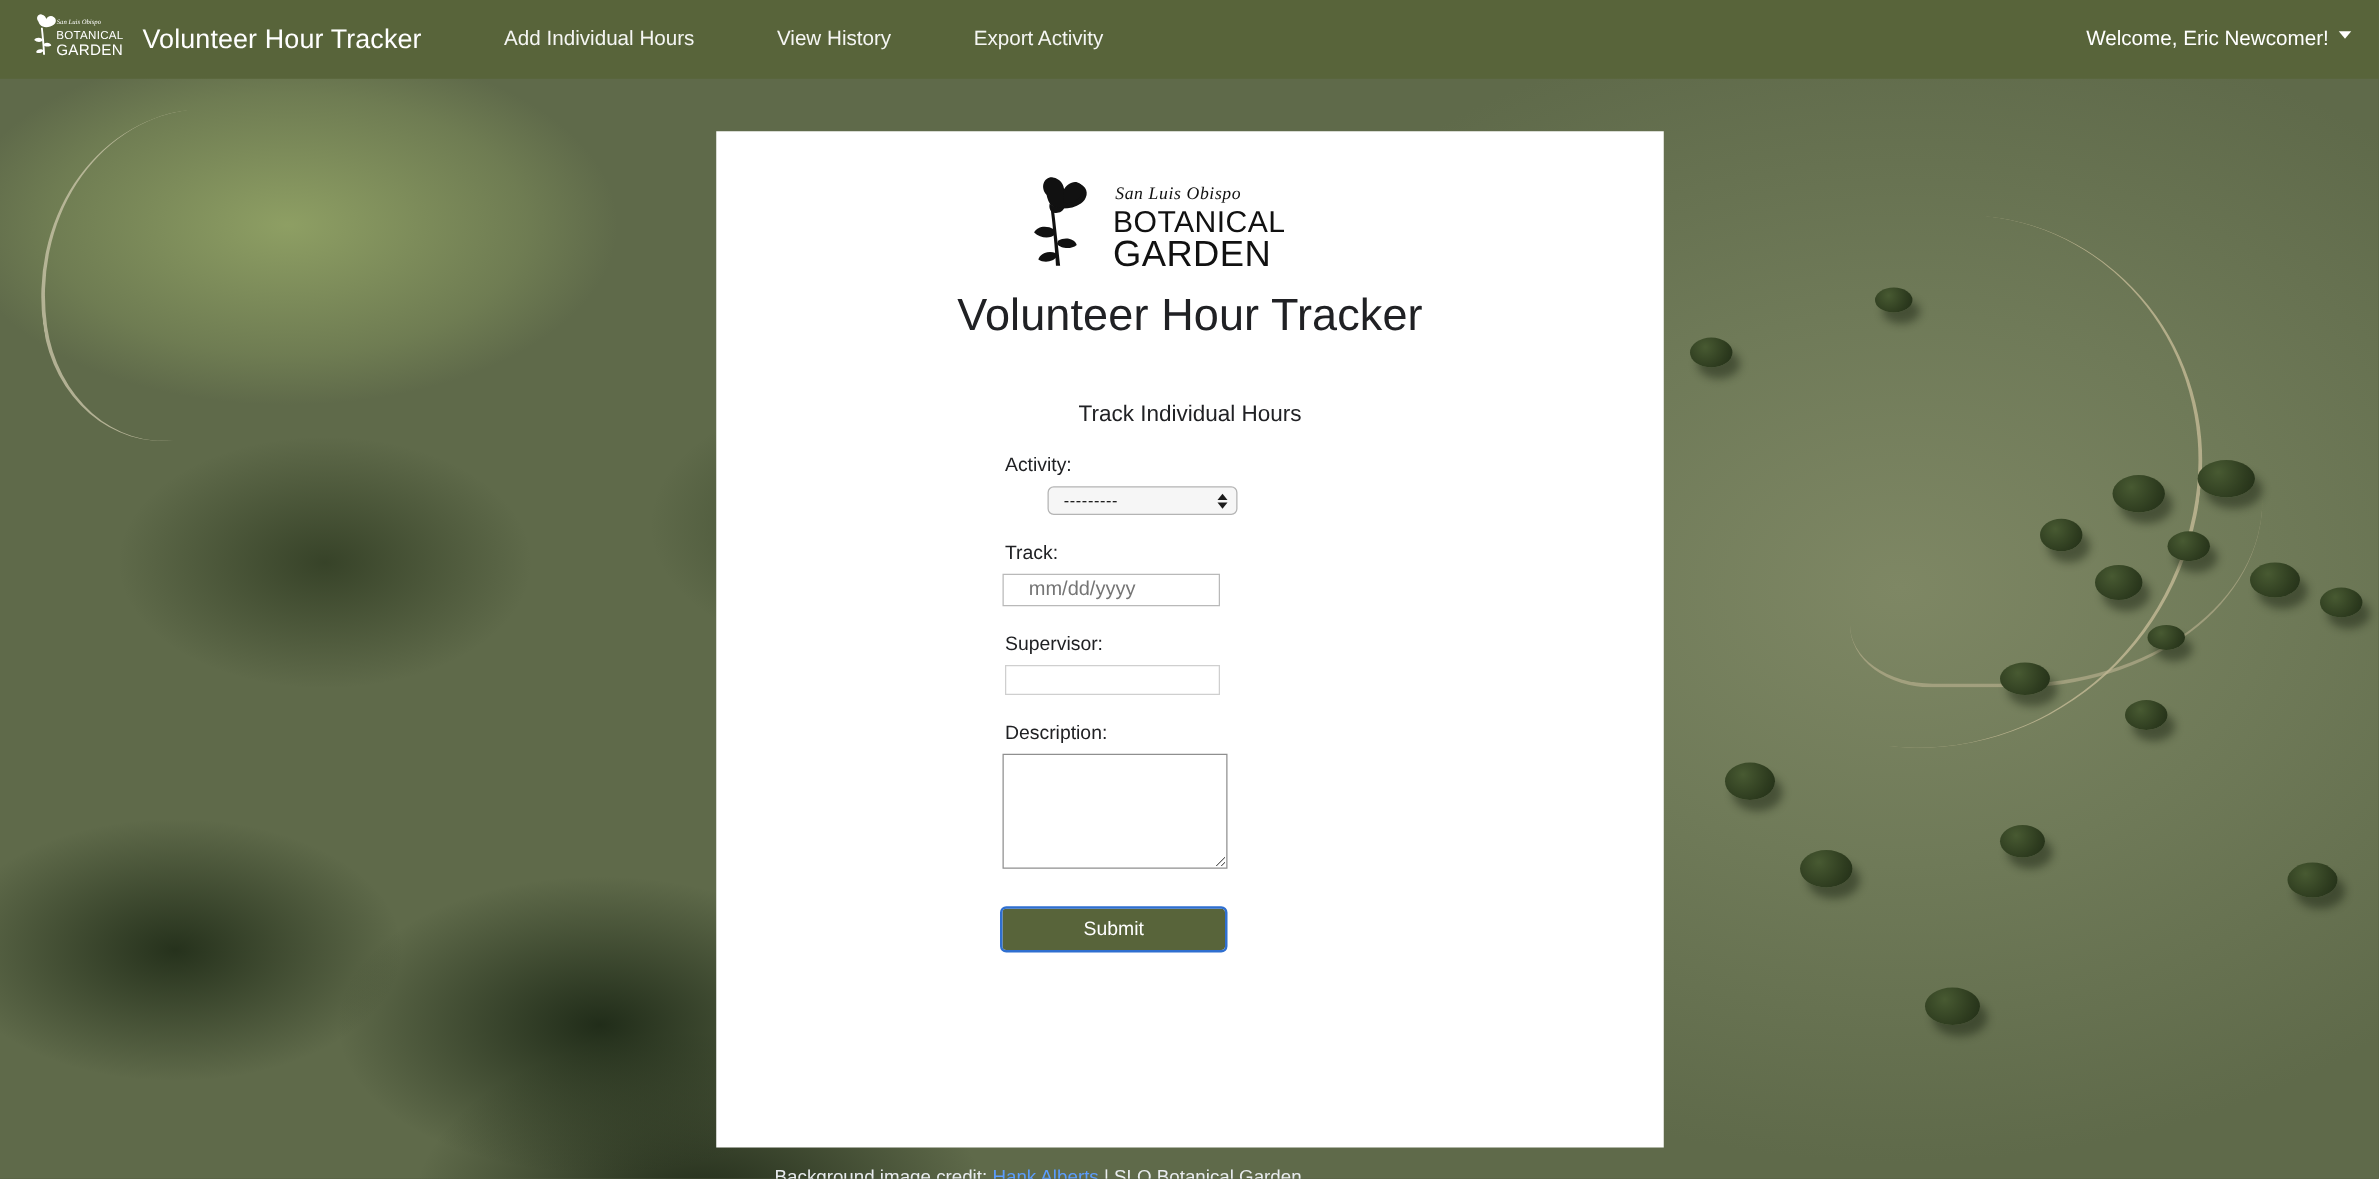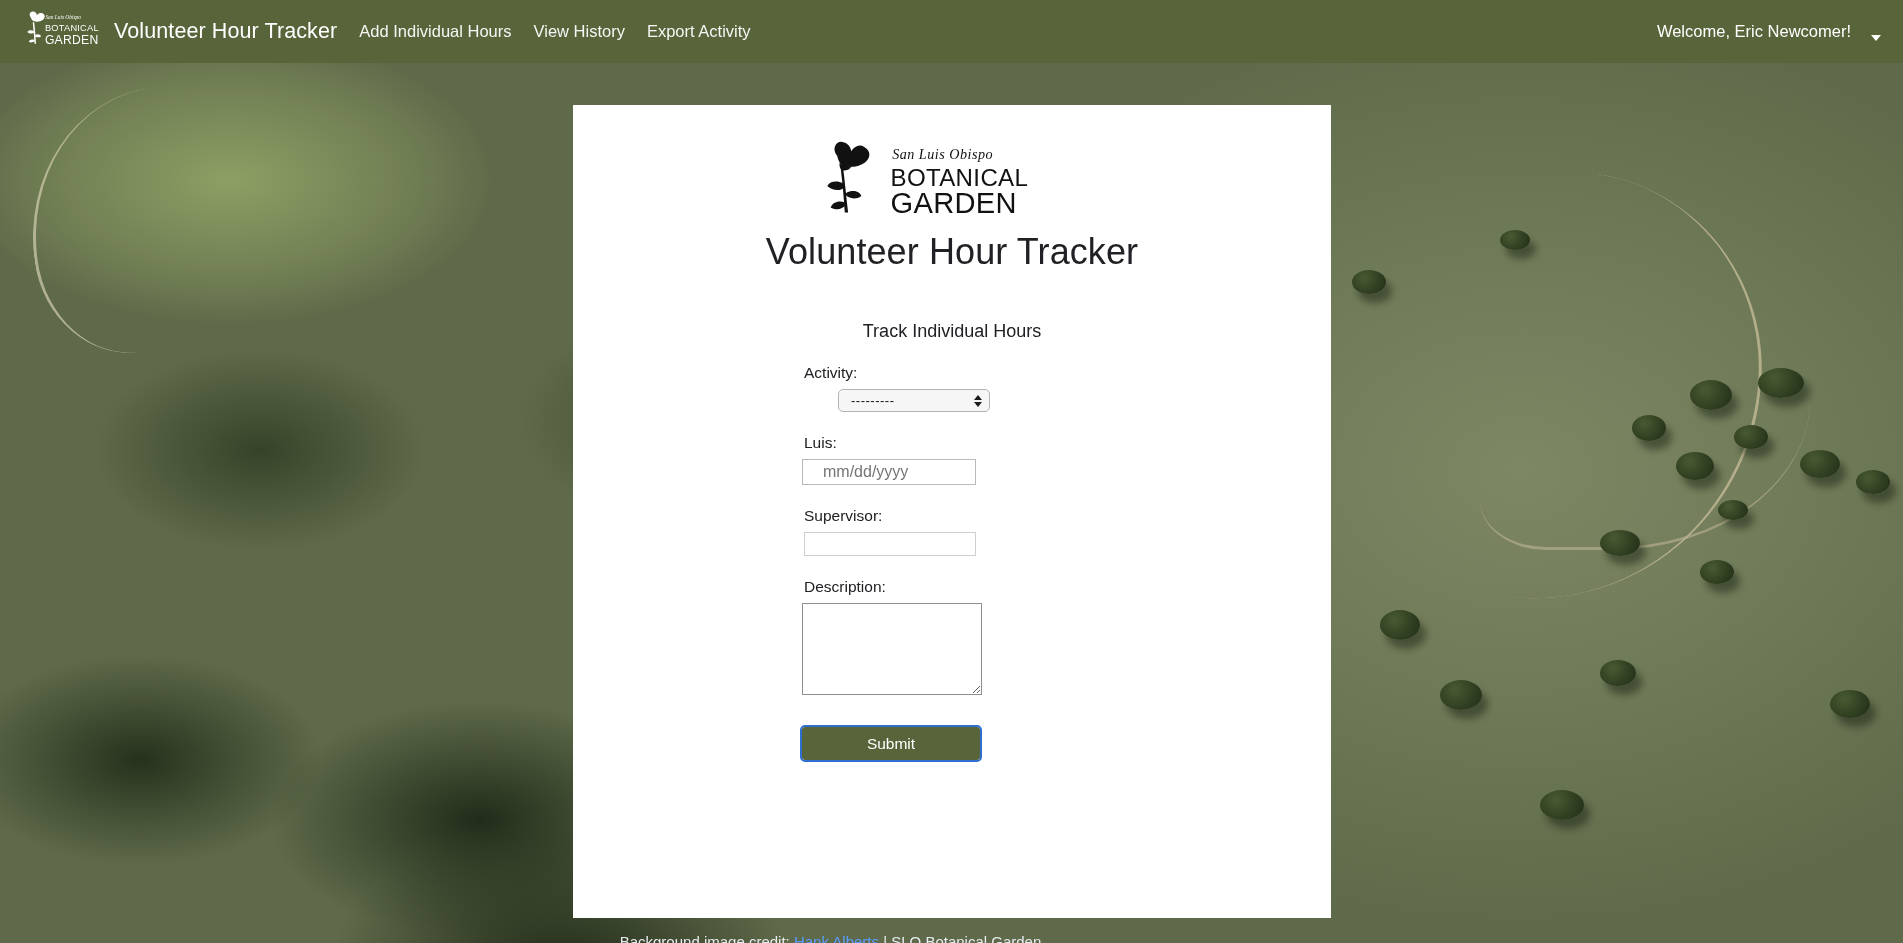--- a/index.html
+++ b/index.html
@@ -83,23 +83,23 @@
   }
   .nav-left { display: flex; align-items: center; flex: 1 1 auto; }
   .nav-title {
     color: #ffffff; font-size: 21.5px; font-weight: 400;
     letter-spacing: .1px; white-space: nowrap;
     margin-right: 22px;
   }
   .nav-link {
     color: rgba(255,255,255,.94); font-size: 16.5px; font-weight: 400;
     text-decoration: none; white-space: nowrap;
-    margin-right: 22px; cursor: pointer;
-  }
-  .nav-right { display: flex; align-items: flex-end; gap: 20px; cursor: pointer; }
+    margin-right: 22px; cursor: pointer; margin-left: 44px;
+  }
+  .nav-right { display: flex; align-items: flex-start; gap: 8px; cursor: pointer; }
   .nav-user { color: #ffffff; font-size: 16.5px; white-space: nowrap; }
   .caret {
     width: 0; height: 0;
     border-left: 5px solid transparent;
     border-right: 5px solid transparent;
     border-top: 6px solid #ffffff;
     margin-top: 3px;
   }
 
   
@@ -340,21 +340,21 @@
         </select>
         <span class="select-arrows">
           <i class="up"></i>
             <i class="dn"></i>
         </span>
       </span>
     </div>
 
 
     <div class="field-row">
-      <label class="field-label">Luis:</label>
+      <label class="field-label">Track:</label>
       <input class="txt date-input" type="text" placeholder="mm/dd/yyyy" style="">
     </div>
 
     <div class="field-row">
       <label class="field-label">Supervisor:</label>
       <input class="txt" type="text" value="" style="">
     </div>
 
     <div class="field-row">
       <label class="field-label">Description:</label>

